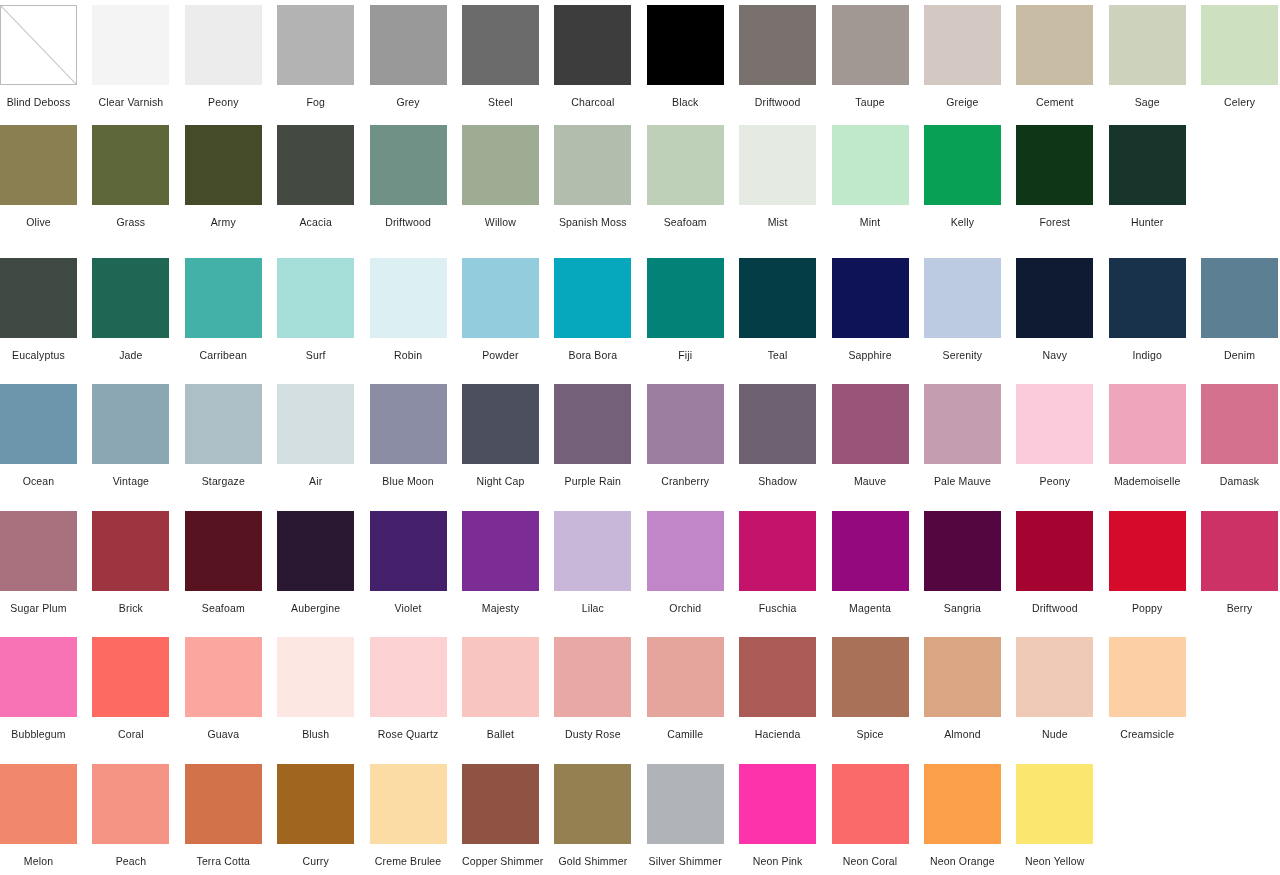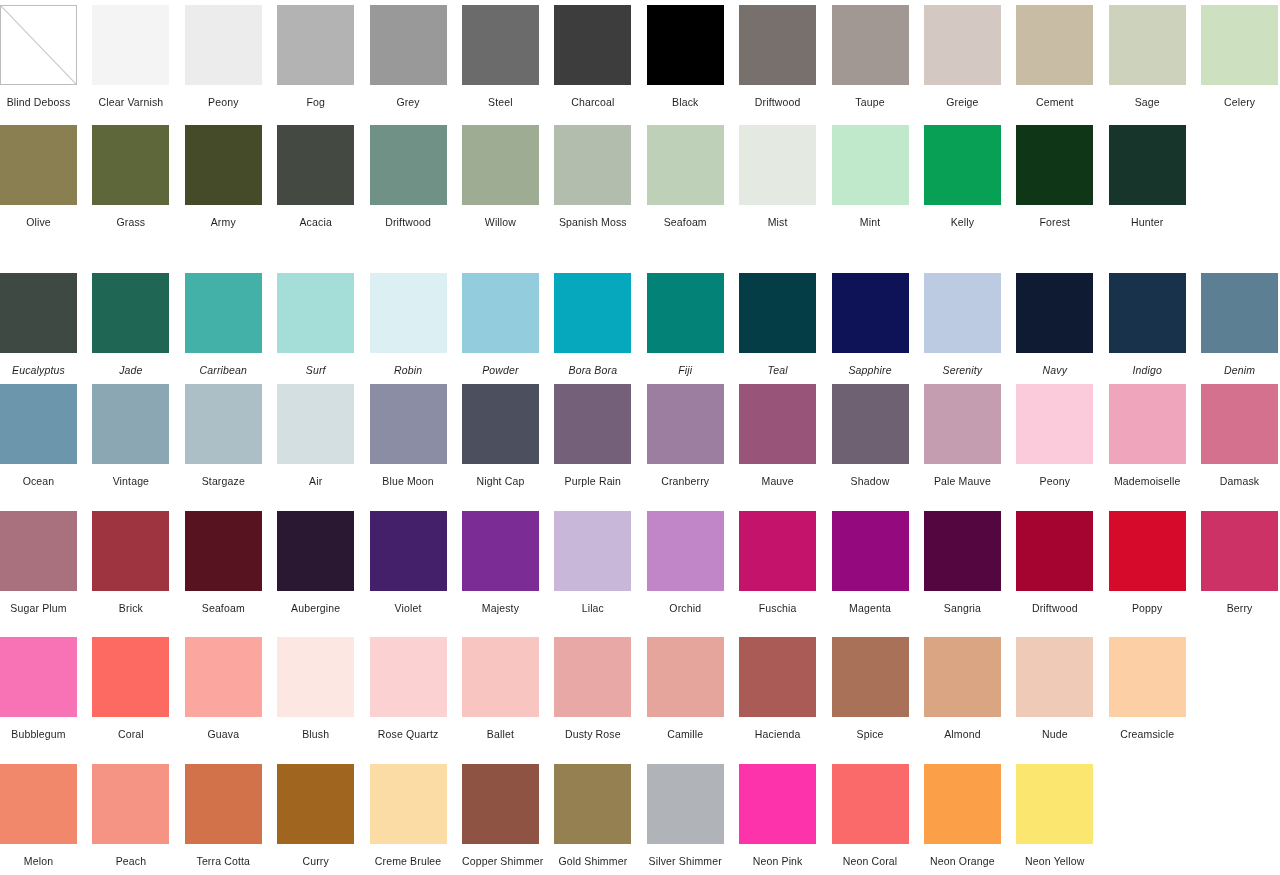--- a/index.html
+++ b/index.html
@@ -25,21 +25,21 @@
     left: 0;
     width: 1280px;
     height: 126px;
     display: flex;
     flex-direction: row;
     align-items: flex-start;
   }
 
   .swatch-row[data-row="0"] { top: 0px; }
   .swatch-row[data-row="1"] { top: 120px; }
-  .swatch-row[data-row="2"] { top: 268px; font-style: italic; }
+  .swatch-row[data-row="2"] { top: 253px; }
   .swatch-row[data-row="3"] { top: 379px; }
   .swatch-row[data-row="4"] { top: 506px; }
   .swatch-row[data-row="5"] { top: 632px; }
   .swatch-row[data-row="6"] { top: 759px; }
 
   .swatch-cell {
     position: relative;
     width: 92.4px;
     flex: 0 0 92.4px;
     height: 126px;
@@ -287,28 +287,28 @@
       </div>
       <div class="swatch-cell">
         <div class="swatch-chip" style="background: rgb(117, 96, 122);"></div>
         <span class="swatch-label">Purple Rain</span>
       </div>
       <div class="swatch-cell">
         <div class="swatch-chip" style="background: rgb(156, 126, 160);"></div>
         <span class="swatch-label">Cranberry</span>
       </div>
       <div class="swatch-cell">
+        <div class="swatch-chip" style="background: rgb(110, 98, 114);"></div>
+        <span class="swatch-label">Shadow</span>
+      </div>
+      <div class="swatch-cell">
         <div class="swatch-chip" style="background: rgb(153, 84, 122);"></div>
         <span class="swatch-label">Mauve</span>
       </div>
       <div class="swatch-cell">
-        <div class="swatch-chip" style="background: rgb(110, 98, 114);"></div>
-        <span class="swatch-label">Shadow</span>
-      </div>
-      <div class="swatch-cell">
         <div class="swatch-chip" style="background: rgb(196, 157, 176);"></div>
         <span class="swatch-label">Pale Mauve</span>
       </div>
       <div class="swatch-cell">
         <div class="swatch-chip" style="background: rgb(251, 203, 220);"></div>
         <span class="swatch-label">Peony</span>
       </div>
       <div class="swatch-cell">
         <div class="swatch-chip" style="background: rgb(239, 165, 187);"></div>
         <span class="swatch-label">Mademoiselle</span>

